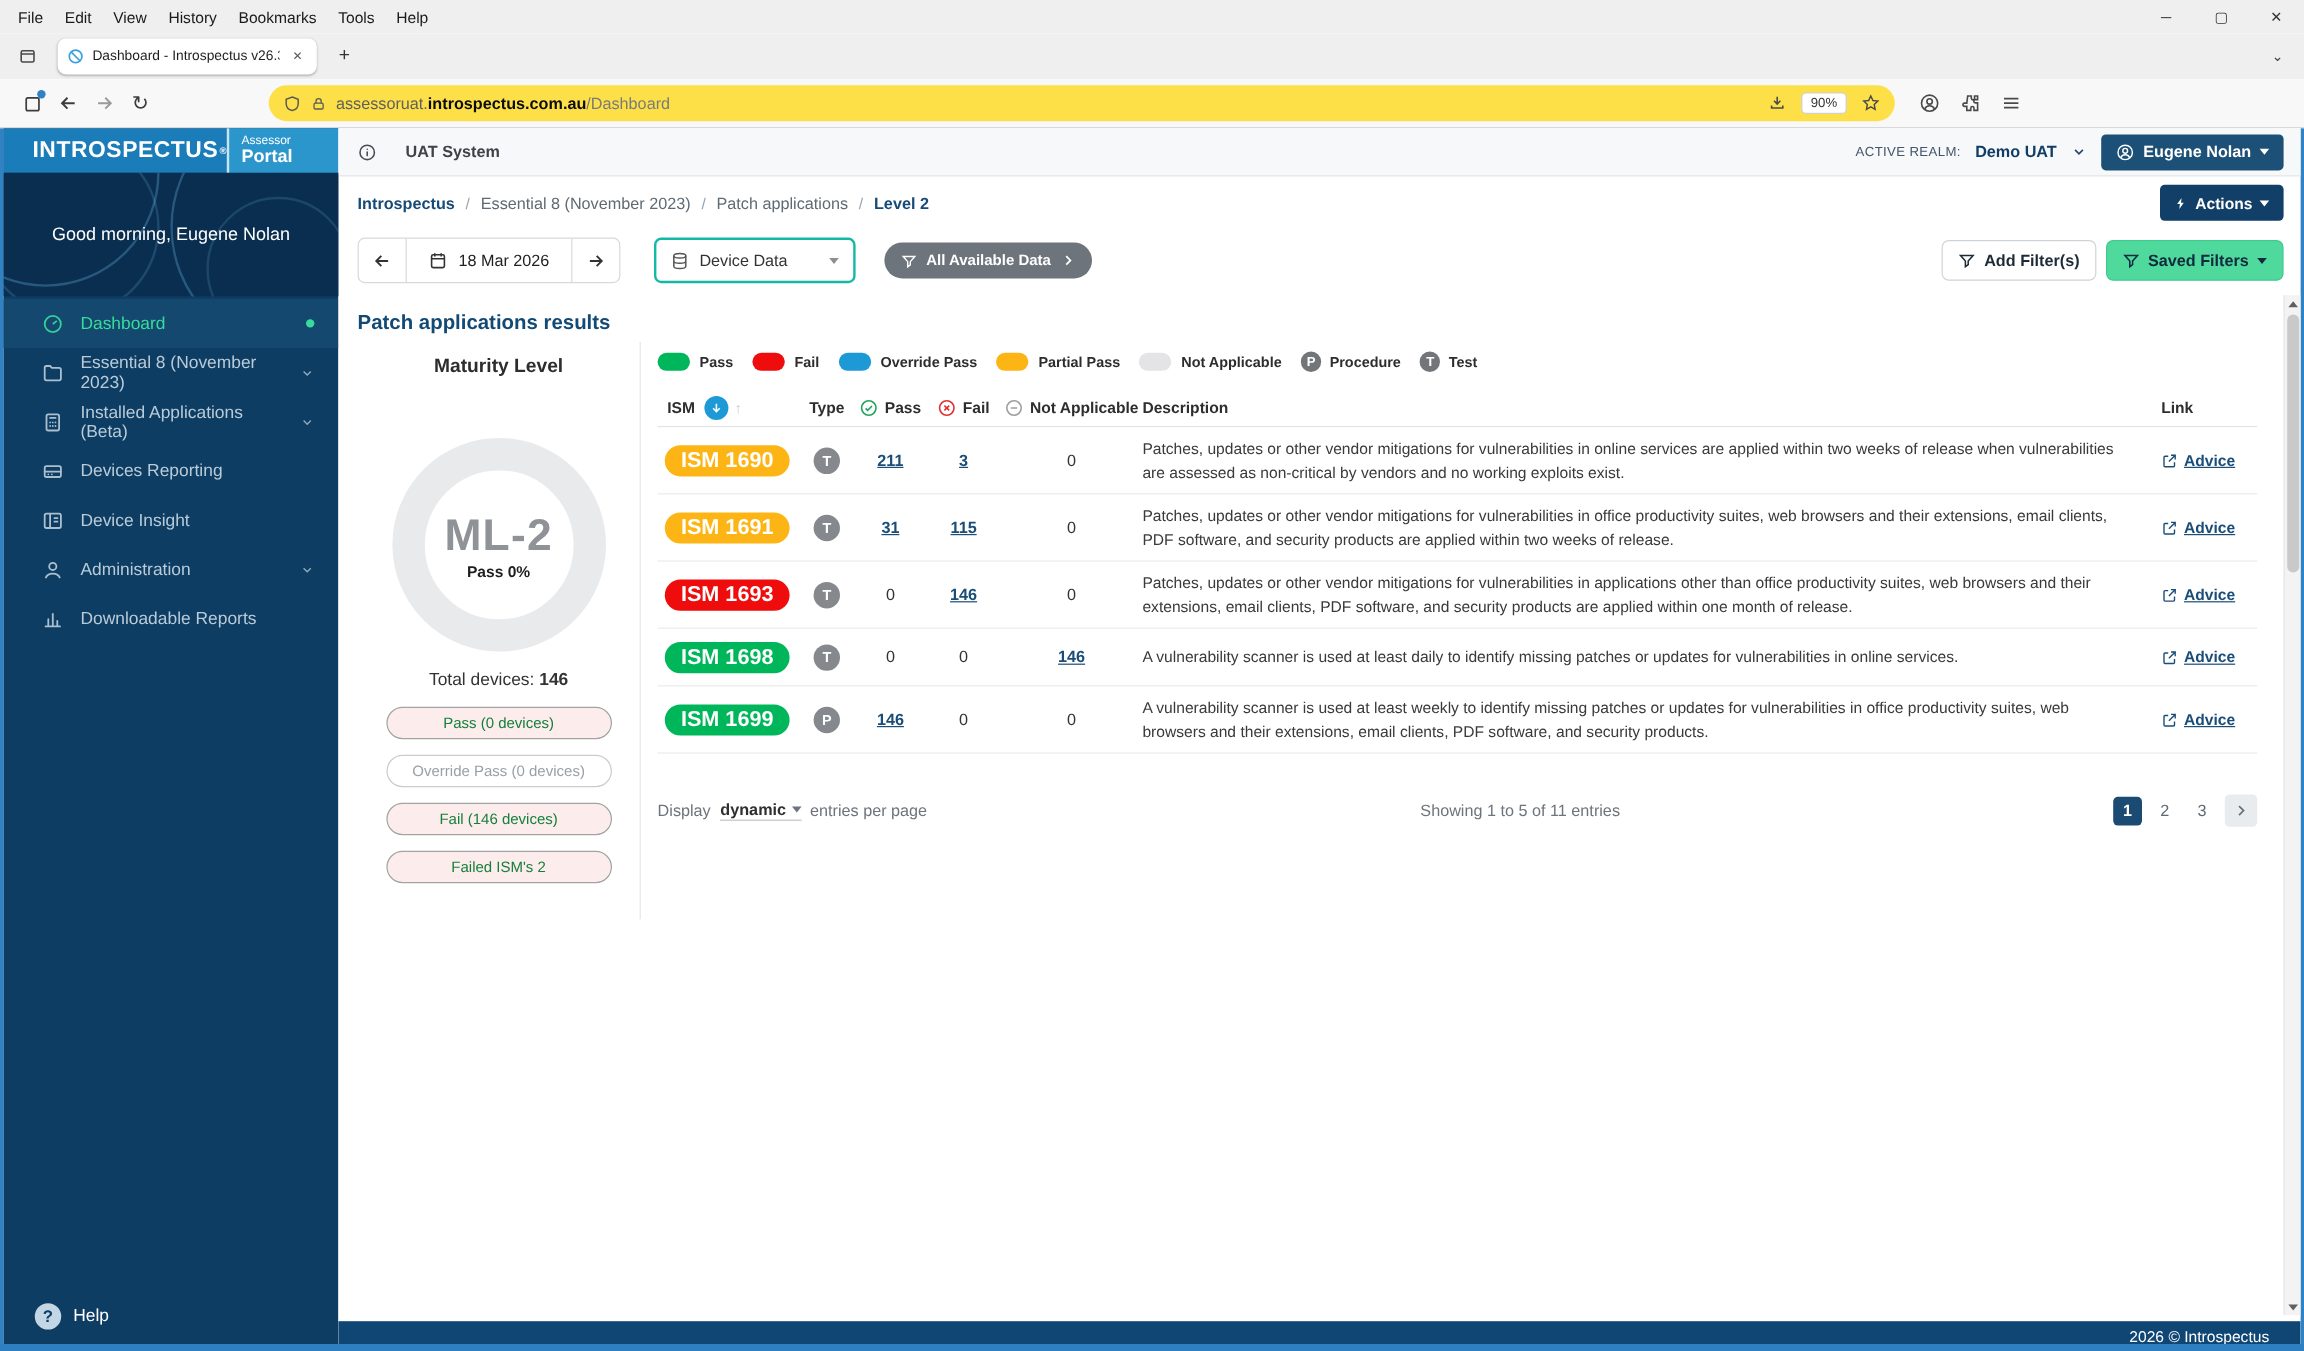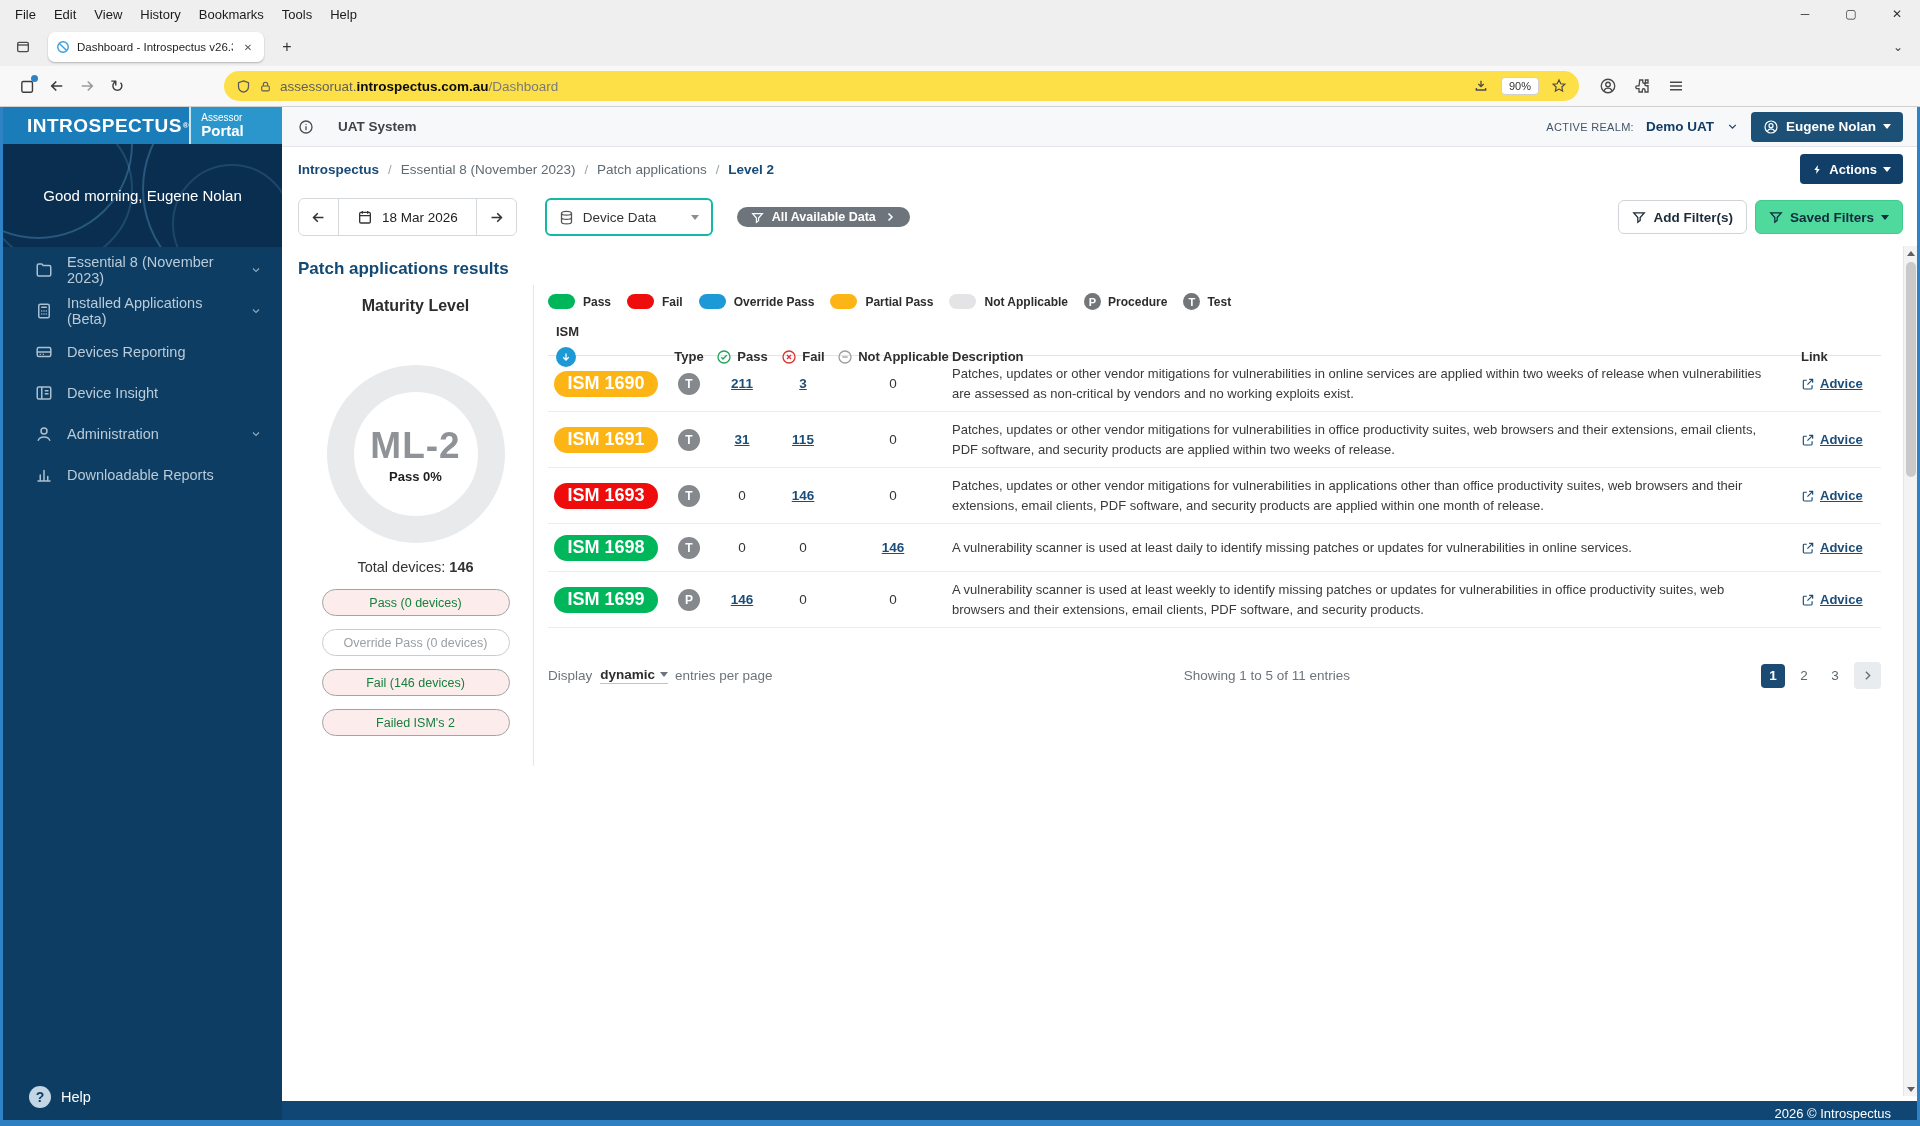--- a/index.html
+++ b/index.html
@@ -77,21 +77,21 @@
   .crumb-sep { color:#9aa4ad; margin:0 9px; font-size:13px; }
   .actions-btn { margin-left:auto; background:#123f68; color:#fff; height:30px; border-radius:4px; padding:0 12px; display:flex; align-items:center; gap:6px; font-size:13px; font-weight:700; cursor:pointer; }
 
   .filterrow { height:52px; display:flex; align-items:center; padding:0 14px 0 16px; gap:10px; flex:0 0 auto; }
   .dategroup { display:flex; align-items:stretch; height:38px; border:1px solid #d6d9dc; border-radius:6px; background:#fff; overflow:hidden; }
   .dg-btn { width:40px; color:#333; cursor:pointer; }
   .dg-btn.l { border-right:1px solid #d6d9dc; } .dg-btn.r { border-left:1px solid #d6d9dc; }
   .dg-date { display:flex; align-items:center; gap:9px; padding:0 18px; font-size:13.5px; color:#222; cursor:pointer; }
   .select { height:38px; border:2px solid #14b8a6; border-radius:6px; background:#fff; display:flex; align-items:center; gap:9px; padding:0 12px; width:168px; font-size:13.5px; color:#333; margin-left:18px; cursor:pointer; }
   .select .sel-caret { margin-left:auto; color:#8a8f94; }
-  .alldata { height:20px; border-radius:15px; background:#6d747c; color:#fff; display:flex; align-items:center; gap:8px; padding:0 14px; font-size:12.5px; font-weight:700; margin-left:14px; cursor:pointer; }
+  .alldata { height:30px; border-radius:15px; background:#6d747c; color:#fff; display:flex; align-items:center; gap:8px; padding:0 14px; font-size:12.5px; font-weight:700; margin-left:14px; cursor:pointer; }
   .filter-right { margin-left:auto; display:flex; align-items:center; gap:8px; }
   .addfilter { height:34px; background:#fff; border:1px solid #d0d4d8; border-radius:6px; display:flex; align-items:center; gap:7px; padding:0 13px; font-size:13.5px; font-weight:700; color:#1d2b38; cursor:pointer; }
   .savedfilters { height:34px; background:#4fd99c; border:1px solid #3fcb8e; border-radius:6px; display:flex; align-items:center; gap:7px; padding:0 13px; font-size:13.5px; font-weight:700; color:#102a3e; cursor:pointer; }
 
   .content { flex:1; padding:0 36px 0 16px; min-height:0; }
   .page-title { margin-top:16px; font-size:17px; font-weight:700; color:#134a75; }
   .results { display:flex; margin-top:6px; }
   .left-panel { width:236px; flex:0 0 auto; border-right:1px solid #e4e6e8; padding-bottom:30px; min-height:470px; }
   .panel-title { margin-top:12px; text-align:center; font-size:16px; font-weight:700; color:#2d2d2d; }
   .donut { width:178px; height:178px; border-radius:50%; border:27px solid #e9eaec; margin:50px auto 0; display:flex; flex-direction:column; align-items:center; justify-content:center; }
@@ -107,21 +107,21 @@
   .table-sect { flex:1; min-width:0; padding-left:14px; }
   .legend { display:flex; align-items:center; margin:8px 0 14px; font-size:12px; font-weight:700; color:#2d2d2d; flex-wrap:nowrap; }
   .lg-pill { width:27px; height:15px; border-radius:8px; margin-right:8px; }
   .lg-label { margin-right:16px; white-space:nowrap; }
   .lg-green { background:#00b65a; } .lg-red { background:#ee0c0c; } .lg-blue { background:#1d9ad6; }
   .lg-amber { background:#fdb515; } .lg-gray { background:#e4e4e6; }
   .lg-mark { width:17px; height:17px; border-radius:50%; background:#737679; color:#fff; font-size:11px; font-weight:700; margin-right:7px; flex:0 0 auto; }
 
   .tgrid { display:grid; grid-template-columns:118px 46px 60px 62px 118px 1fr 80px; align-items:center; }
   .thead { height:32px; border-bottom:1px solid #e4e4e4; font-size:13px; font-weight:700; color:#2e2e2e; }
-  .th-ism { display:flex; gap:8px; padding-left:8px; cursor:pointer;flex-direction:column; }
+  .th-ism { display:flex; align-items:center; gap:8px; padding-left:8px; cursor:pointer; }
   .sort-circ { width:20px; height:20px; border-radius:50%; background:#1d9ad6; color:#fff; }
   .sort-up { color:#c8cbce; font-size:12px; margin-left:-3px; }
   .th-num { justify-self:center; display:flex; align-items:center; gap:5px; cursor:pointer; }
   .trow { border-bottom:1px solid #ececec; min-height:48px; padding:8px 0; }
   .pill { width:104px; height:26px; border-radius:13px; color:#fff; font-weight:700; font-size:18px; margin-left:6px; cursor:pointer; }
   .pill-amber { background:#fdb515; } .pill-red { background:#ee0c0c; } .pill-green { background:#00b65a; }
   .typ { width:22px; height:22px; border-radius:50%; background:#85888c; color:#fff; font-size:12px; font-weight:700; justify-self:center; }
   .num { justify-self:center; font-size:13.5px; color:#333; }
   .num.lnk-true { color:#1b4d79; font-weight:700; text-decoration:underline; cursor:pointer; }
   .desc { font-size:13px; color:#3a3a3a; line-height:1.5; padding-right:26px; }
@@ -270,20 +270,30 @@
         </div>
       </div>
       <div class="hero">
         <div class="ring r1"></div>
         <div class="ring r2"></div>
         <div class="ring r3"></div>
         <div class="ring r4"></div>
         <div class="greeting">Good morning, Eugene Nolan</div>
       </div>
       <div class="nav">
+        <div class="nav-item active">
+          <span class="ni">
+              <svg viewBox="0 0 24 24" fill="none" stroke="currentColor" stroke-width="2">
+                <circle cx="12" cy="12" r="9"></circle>
+                <path d="M12 12l4.5-3.5"></path>
+              </svg>
+            </span>
+          <span>Dashboard</span>
+          <span class="nav-dot"></span>
+        </div>
         <div class="nav-item">
           <span class="ni">
               <svg viewBox="0 0 24 24" fill="none" stroke="currentColor" stroke-width="2">
                 <path d="M3 6a2 2 0 0 1 2-2h4l2 2h8a2 2 0 0 1 2 2v10a2 2 0 0 1-2 2H5a2 2 0 0 1-2-2z"></path>
               </svg>
             </span>
           <span>Essential 8 (November 2023)</span>
           <span class="nav-chevron">
               <svg viewBox="0 0 24 24" fill="none" stroke="currentColor" stroke-width="2.4" width="12" height="12">
                 <path d="M6 9l6 6 6-6"></path>

